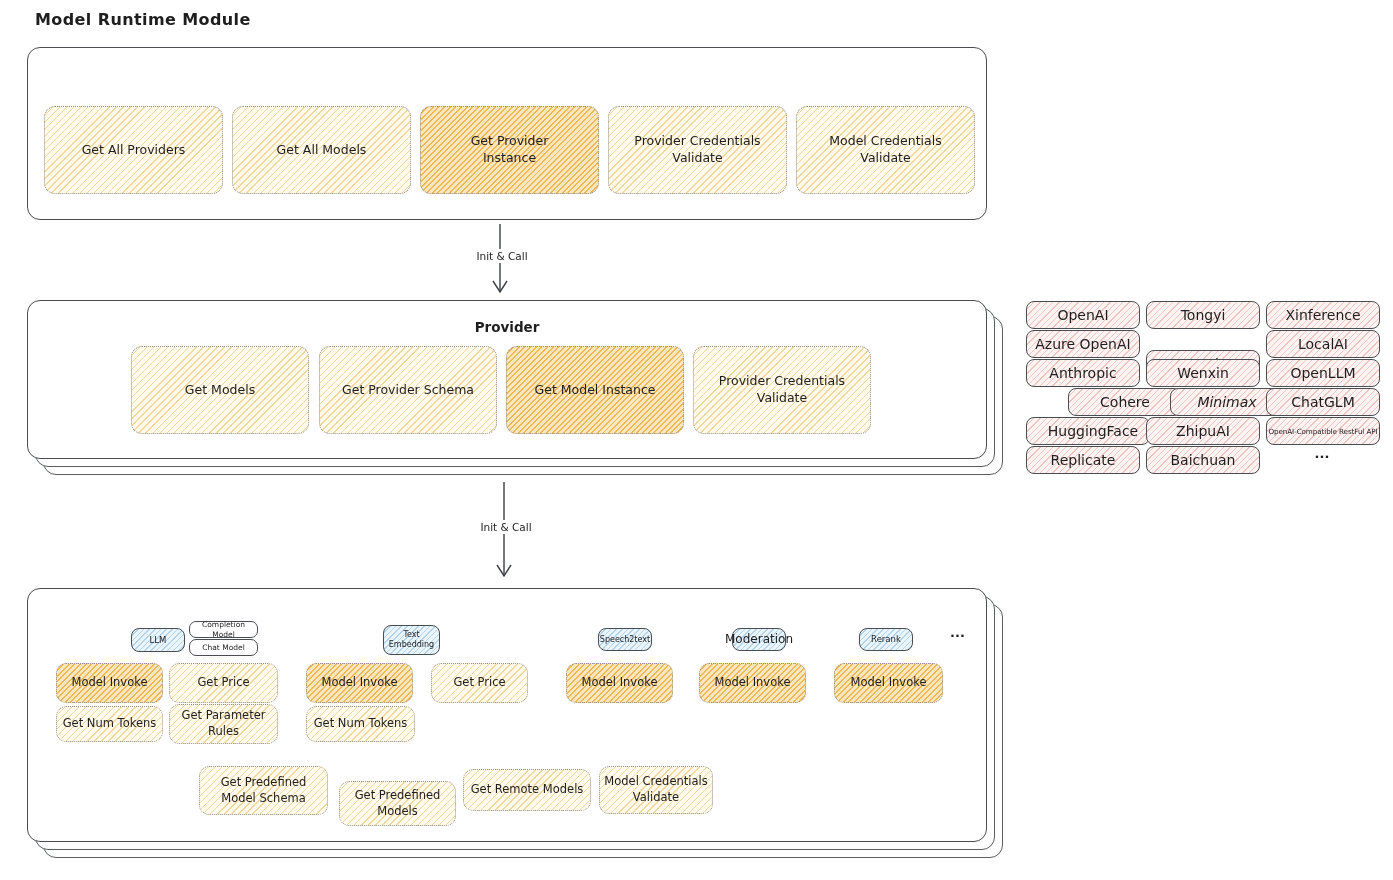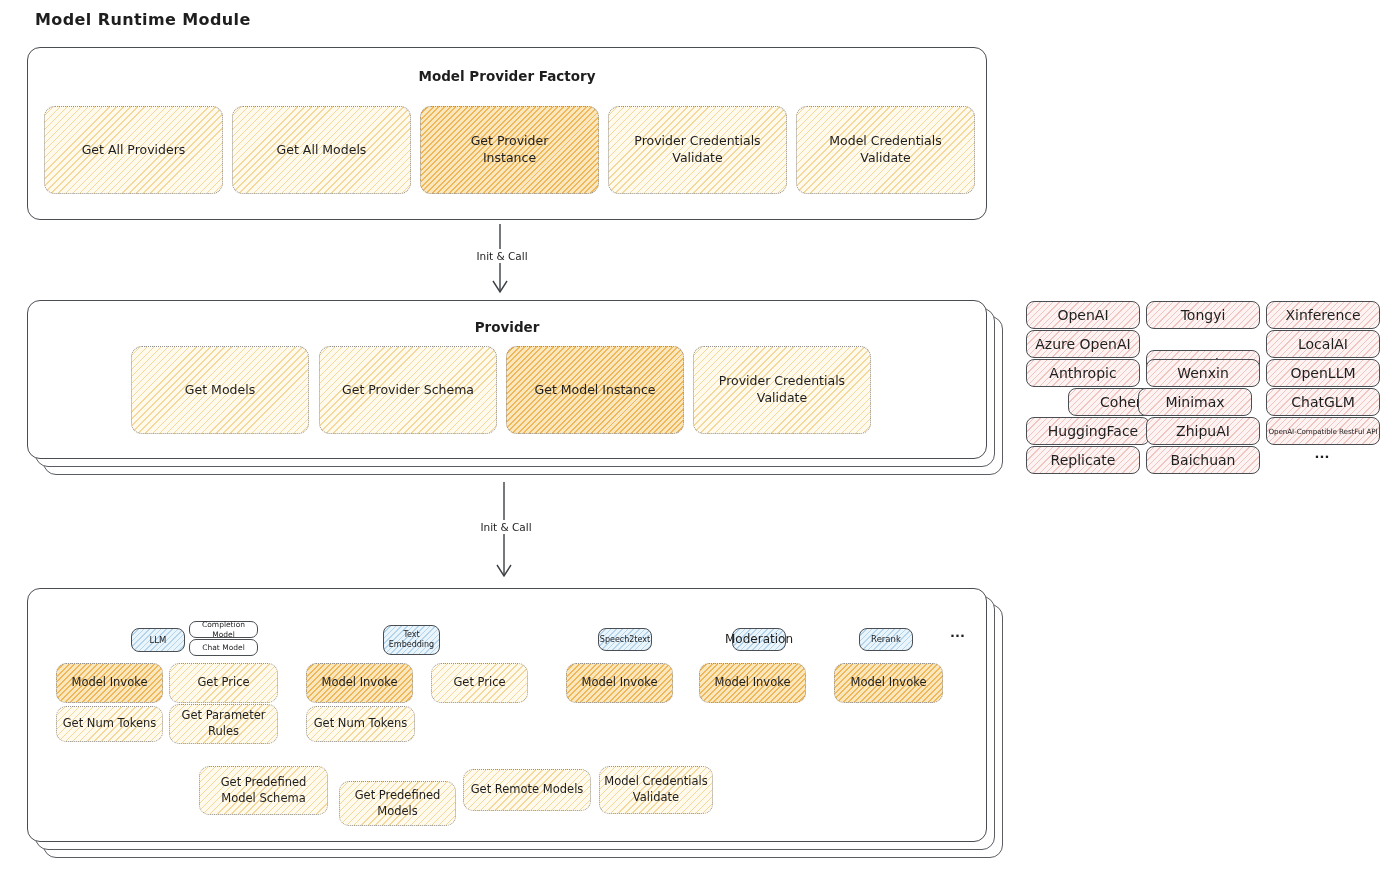--- a/index.html
+++ b/index.html
@@ -38,21 +38,20 @@
   .arrow-label{position:absolute;background:#fff;text-align:center;font-size:10.5px;padding:1px 3px;}
 </style>
 </head>
 <body>
 
 <div class="canvas">
 
   <div class="page-title">Model Runtime Module</div>
 
   <div class="panel" style="left:27px;top:47px;width:958px;height:171px;">
-    <div class="panel-title" style="top:20px;">Model Provider Factory</div>
     <div class="btn" style="left:204px;top:58px;width:177px;height:86px;">
       <span>Get All Models</span>
     </div>
     <div class="btn" style="left:16px;top:58px;width:177px;height:86px;">
       <span>Get All Providers</span>
     </div>
     <div class="btn hl" style="left:392px;top:58px;width:177px;height:86px;">
       <span style="max-width:96px;">Get Provider Instance</span>
     </div>
     <div class="btn" style="left:580px;top:58px;width:177px;height:86px;">
@@ -90,21 +89,21 @@
   <div class="chip" style="left:1026px;top:301px;">OpenAI</div>
   <div class="chip" style="left:1146px;top:301px;">Tongyi</div>
   <div class="chip" style="left:1266px;top:301px;">Xinference</div>
   <div class="chip" style="left:1026px;top:330px;">Azure OpenAI</div>
   <div class="chip" style="left:1146px;top:350px;">Spark</div>
   <div class="chip" style="left:1266px;top:330px;">LocalAI</div>
   <div class="chip" style="left:1026px;top:359px;">Anthropic</div>
   <div class="chip" style="left:1146px;top:359px;">Wenxin</div>
   <div class="chip" style="left:1266px;top:359px;">OpenLLM</div>
   <div class="chip" style="left:1026px;top:388px;margin-left:42px;">Cohere</div>
-  <div class="chip" style="left:1138px;top:388px;">Minimax</div>
+  <div class="chip" style="left:1170px;top:388px;font-style:italic;">Minimax</div>
   <div class="chip" style="left:1266px;top:388px;">ChatGLM</div>
   <div class="chip" style="left:1026px;top:417px;padding-left:10px;">HuggingFace</div>
   <div class="chip" style="left:1146px;top:417px;">ZhipuAI</div>
   <div class="chip tiny" style="left:1266px;top:417px;">OpenAI-Compatible RestFul API</div>
   <div class="chip" style="left:1026px;top:446px;">Replicate</div>
   <div class="chip" style="left:1146px;top:446px;">Baichuan</div>
   <div class="more" style="left:1266px;top:446px;width:112px;text-align:center;">...</div>
 
   <svg class="arrow" style="left:492px;top:482px;" width="24" height="98" viewBox="0 0 24 98">
     <line x1="12" y1="0" x2="12" y2="94" stroke="#3c3f44" stroke-width="1.4"></line>

